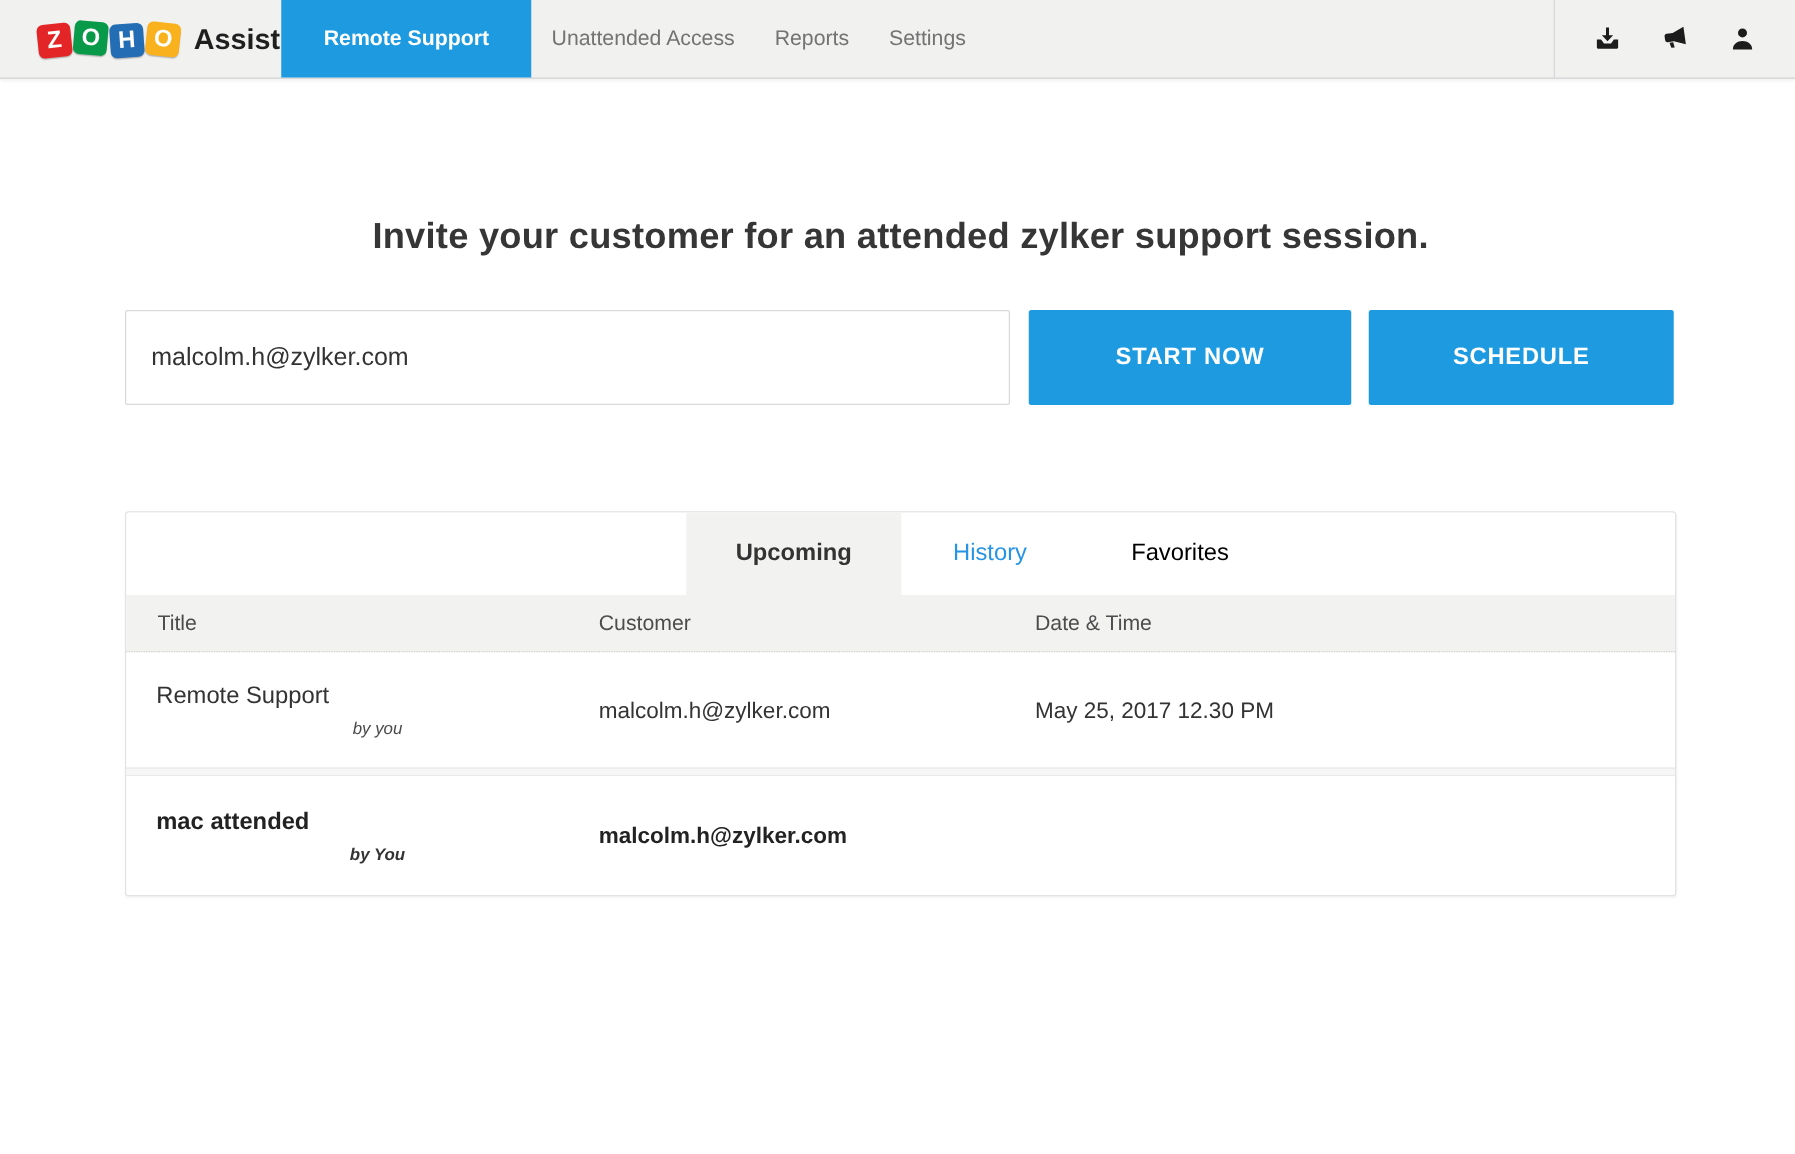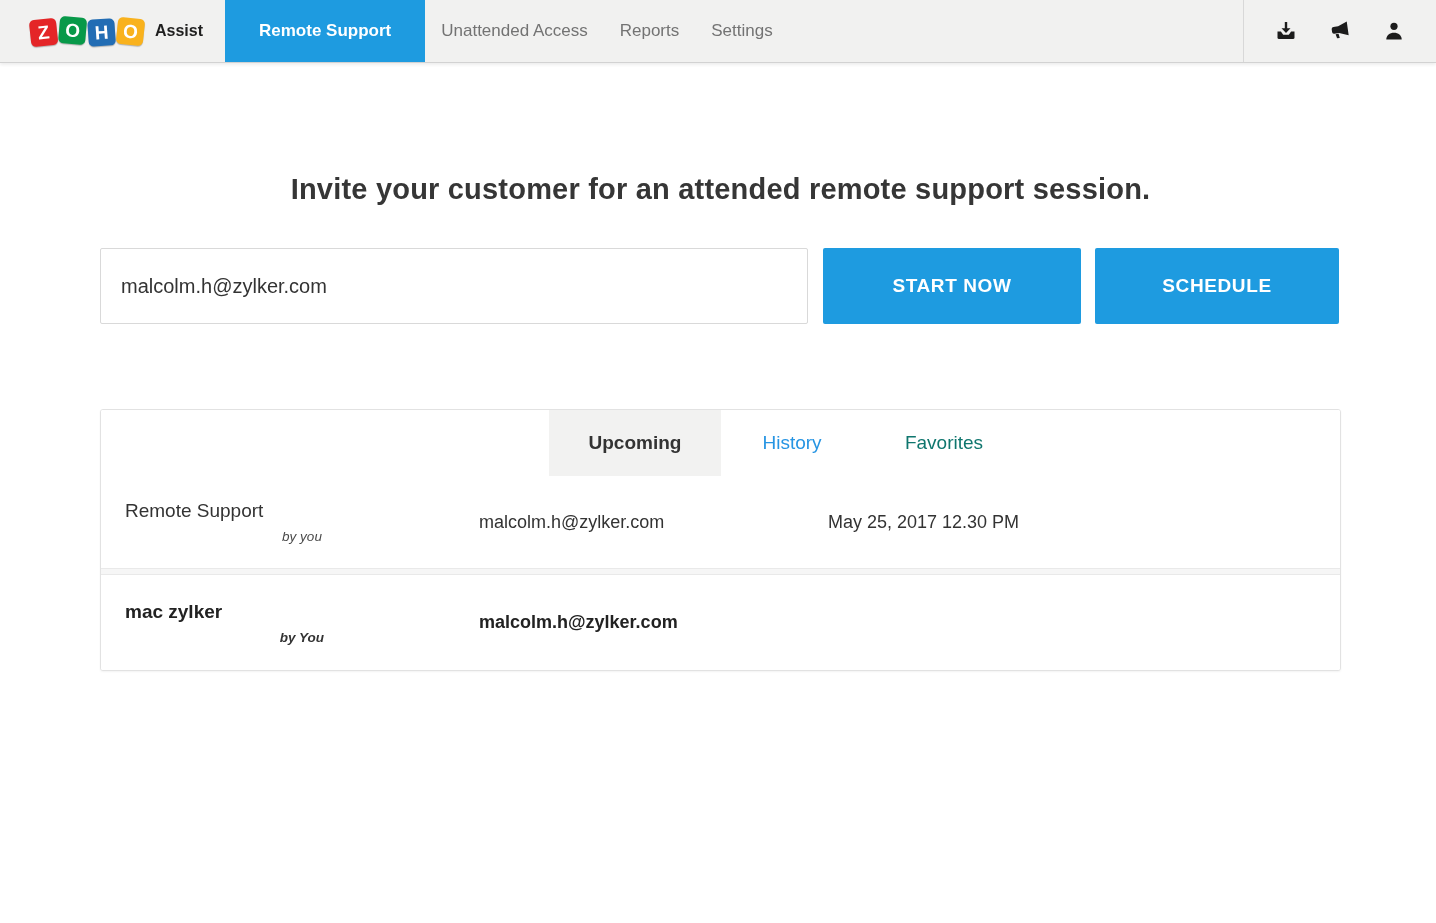--- a/index.html
+++ b/index.html
@@ -11,21 +11,21 @@
     border-bottom:1px solid #d2d2d2; box-shadow:0 2px 3px rgba(0,0,0,0.07); position:relative; }
   .logo-wrap { width:225px; display:flex; align-items:center; padding-left:30px; }
   .logo-tiles { display:flex; align-items:center; }
   .logo-tile { width:27px; height:27px; border-radius:5px; margin-right:2px;
     display:flex; align-items:center; justify-content:center;
     color:#fff; font-weight:bold; font-size:19px; box-shadow:0 1px 1px rgba(0,0,0,0.25); }
   .logo-tile:nth-child(1){ transform:rotate(-6deg) translateY(1px); }
   .logo-tile:nth-child(2){ transform:rotate(5deg) translateY(-1px); }
   .logo-tile:nth-child(3){ transform:rotate(-4deg) translateY(1px); }
   .logo-tile:nth-child(4){ transform:rotate(6deg); }
-  .logo-name { font-size:16px; font-weight:bold; color:#1f1f1f; margin-left:9px; }
+  .logo-name { font-size:23px; font-weight:bold; color:#1f1f1f; margin-left:9px; }
 
   .nav-tabs { display:flex; align-items:stretch; }
   .nav-tab { display:flex; align-items:center; padding:0 16px; font-size:17px;
     color:#737373; cursor:pointer; }
   .nav-tab.active { color:#fff; font-weight:bold; padding:0 34px; }
 
   .nav-spacer { flex:1; }
   .nav-icons { width:193px; border-left:1px solid #d8d8d8; display:flex;
     align-items:center; justify-content:space-evenly; }
   .nav-icon { width:24px; height:24px; color:#1c1c1c; cursor:pointer; }
@@ -124,51 +124,56 @@
       <svg viewBox="0 0 24 24" fill="currentColor">
         <circle cx="12" cy="7.3" r="3.6"></circle>
         <path d="M4.3 20.5c0-4.2 3.5-6.7 7.7-6.7s7.7 2.5 7.7 6.7z"></path>
       </svg>
     </span>
   </div>
 </header>
 
 <main class="main">
 
-  <h1 class="invite-heading">Invite your customer for an attended remote support session.</h1>
+  <h1 class="invite-heading">Invite your customer for an attended zylker support session.</h1>
 
   <div class="invite-row">
     <input class="email-input" type="text" value="malcolm.h@zylker.com" style="">
     <button class="btn btn-start" style="background-color: rgb(30, 155, 224);">START NOW</button>
     <button class="btn btn-schedule" style="background-color: rgb(30, 155, 224);">SCHEDULE</button>
   </div>
 
   <section class="card">
 
     <div class="tabstrip">
       <div class="tabstrip-spacer"></div>
       <div class="session-tab active">Upcoming</div>
       <div class="session-tab link" style="color: rgb(39, 149, 227);">History</div>
-      <div class="session-tab link2" style="color: #0f766e;">Favorites</div>
+      <div class="session-tab link2" style="color: #000000;">Favorites</div>
     </div>
 
+    <div class="grid-row thead">
+      <div class="th-title">Title</div>
+      <div>Customer</div>
+      <div>Date &amp; Time</div>
+    </div>
 
     <div class="grid-row session-row">
       <div class="title-cell">
         <span class="row-title">Remote Support</span>
         <span class="row-by">by you</span>
       </div>
       <div class="row-customer">malcolm.h@zylker.com</div>
       <div class="row-datetime">May 25, 2017 12.30 PM</div>
     </div>
 
     <div class="row-gap"></div>
 
     <div class="grid-row session-row emph">
       <div class="title-cell">
-        <span class="row-title">mac zylker</span>
+        <span class="row-title">mac attended</span>
         <span class="row-by">by You</span>
       </div>
       <div class="row-customer">malcolm.h@zylker.com</div>
     </div>
 
   </section>
 </main>
 
 </body></html>

